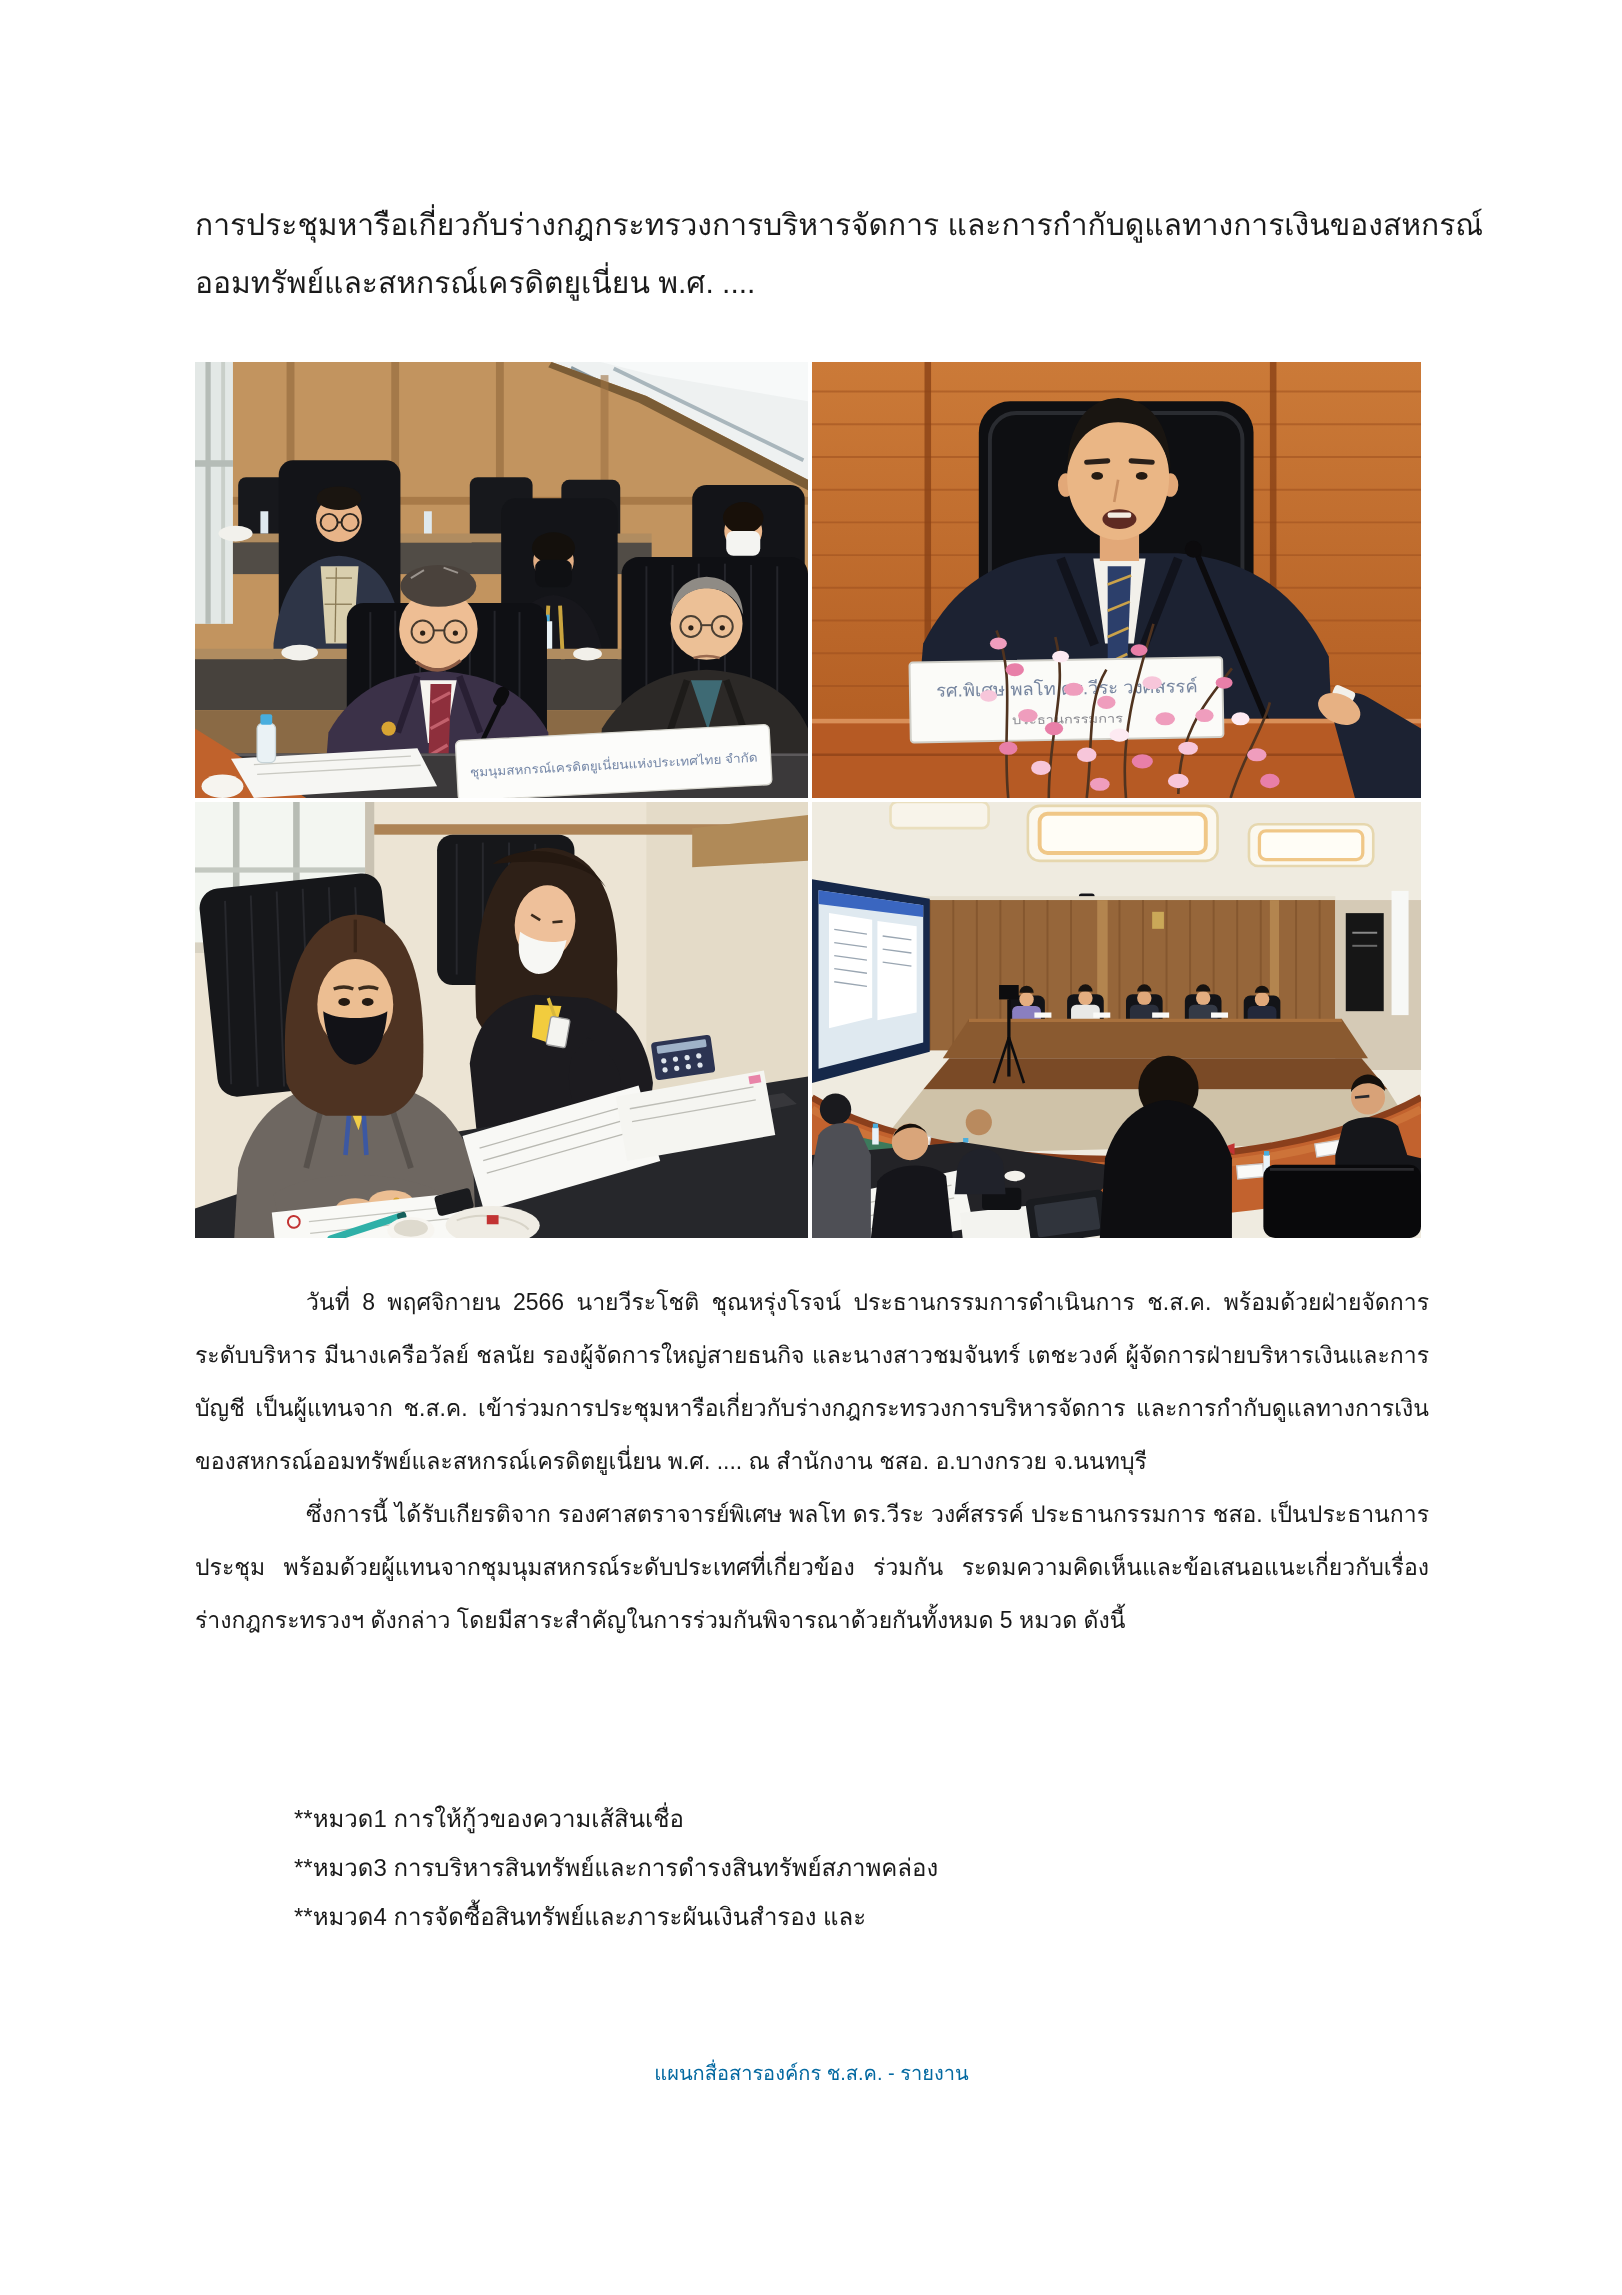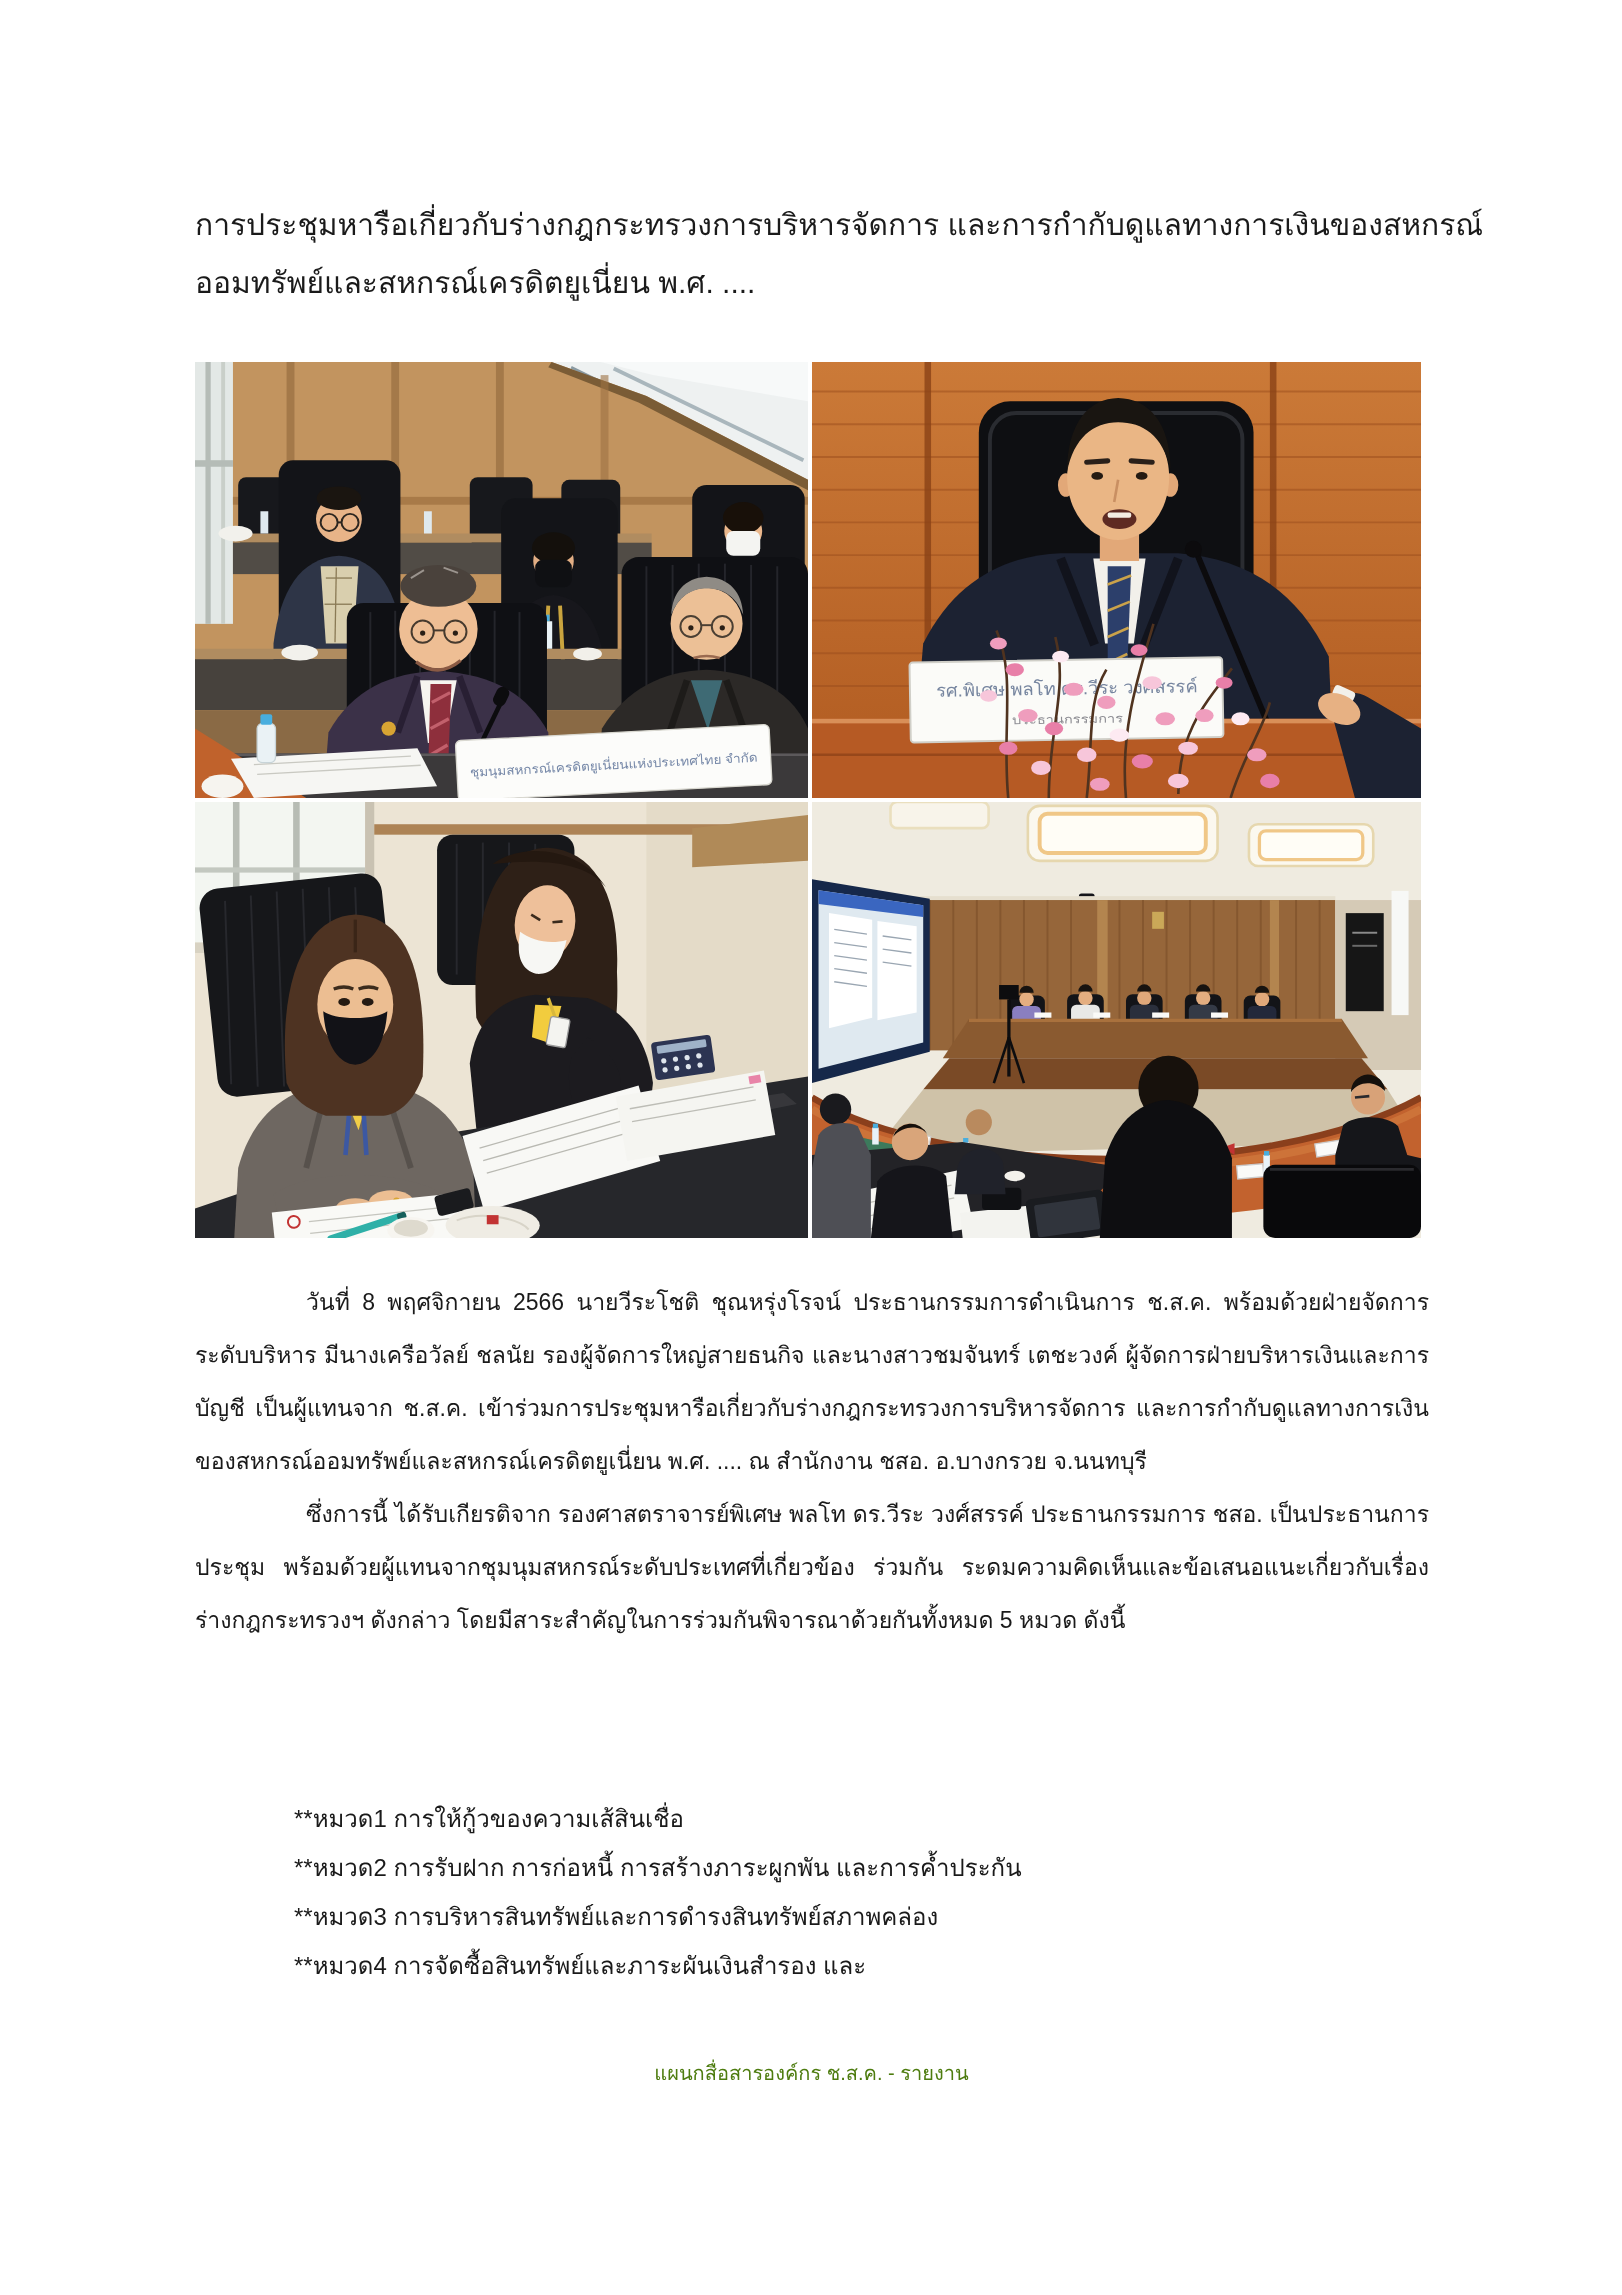--- a/index.html
+++ b/index.html
@@ -9,21 +9,21 @@
          font-size:30px;font-weight:normal;line-height:58px;}
   .title div{white-space:nowrap;}
   .photo-grid{position:absolute;left:195px;top:362px;width:1226px;height:876px;
               display:grid;grid-template-columns:613px 609px;grid-template-rows:436px 436px;gap:3.9px;}
   .photo{position:relative;overflow:hidden;background:#d8d0c2;}
   .photo svg{display:block;width:100%;height:100%;}
   .bodytext{position:absolute;left:195px;top:1276px;width:1234px;
             font-size:23px;line-height:53px;text-align:justify;text-align-last:left;}
   .bodytext p{margin:0;text-indent:111px;}
   .list{position:absolute;left:294px;top:1794px;width:1139px;font-size:24px;line-height:49px;}
-  .footer{position:absolute;left:0;top:2057px;width:1623px;text-align:center;font-size:20px;color:#4d7c0f;}
+  .footer{position:absolute;left:0;top:2057px;width:1623px;text-align:center;font-size:20px;color:#0369a1;}
   text{font-family:"Liberation Sans",sans-serif;}
 </style>
 </head>
 <body>
 
 <div class="page">
 
   <div class="title">
     <div>การประชุมหารือเกี่ยวกับร่างกฎกระทรวงการบริหารจัดการ และการกำกับดูแลทางการเงินของสหกรณ์</div>
     <div>ออมทรัพย์และสหกรณ์เครดิตยูเนี่ยน พ.ศ. ....</div>
@@ -553,21 +553,20 @@
     </div>
   </div>
 
   <div class="bodytext">
     <p>วันที่ 8 พฤศจิกายน 2566 นายวีระโชติ ชุณหรุ่งโรจน์ ประธานกรรมการดำเนินการ ช.ส.ค. พร้อมด้วยฝ่ายจัดการระดับบริหาร มีนางเครือวัลย์ ชลนัย รองผู้จัดการใหญ่สายธนกิจ และนางสาวชมจันทร์ เตชะวงค์ ผู้จัดการฝ่ายบริหารเงินและการบัญชี เป็นผู้แทนจาก ช.ส.ค. เข้าร่วมการประชุมหารือเกี่ยวกับร่างกฎกระทรวงการบริหารจัดการ และการกำกับดูแลทางการเงินของสหกรณ์ออมทรัพย์และสหกรณ์เครดิตยูเนี่ยน พ.ศ. .... ณ สำนักงาน ชสอ. อ.บางกรวย จ.นนทบุรี</p>
     <p>ซึ่งการนี้ ได้รับเกียรติจาก รองศาสตราจารย์พิเศษ พลโท ดร.วีระ วงศ์สรรค์ ประธานกรรมการ ชสอ. เป็นประธานการประชุม พร้อมด้วยผู้แทนจากชุมนุมสหกรณ์ระดับประเทศที่เกี่ยวข้อง ร่วมกัน ระดมความคิดเห็นและข้อเสนอแนะเกี่ยวกับเรื่องร่างกฎกระทรวงฯ ดังกล่าว โดยมีสาระสำคัญในการร่วมกันพิจารณาด้วยกันทั้งหมด 5 หมวด ดังนี้</p>
   </div>
 
   <div class="list">
     <div>**หมวด1 การให้กู้วของความเส้สินเชื่อ</div>
-    <div>**หมวด2 การรับฝาก การก่อหนี้ การสร้างภาระผูกพัน และการค้ำประกัน</div>
     <div>**หมวด3 การบริหารสินทรัพย์และการดำรงสินทรัพย์สภาพคล่อง</div>
     <div>**หมวด4 การจัดซื้อสินทรัพย์และภาระผันเงินสำรอง และ</div>
   </div>
 
   <div class="footer">แผนกสื่อสารองค์กร ช.ส.ค. - รายงาน</div>
 
 </div>
 
 
 </body></html>

